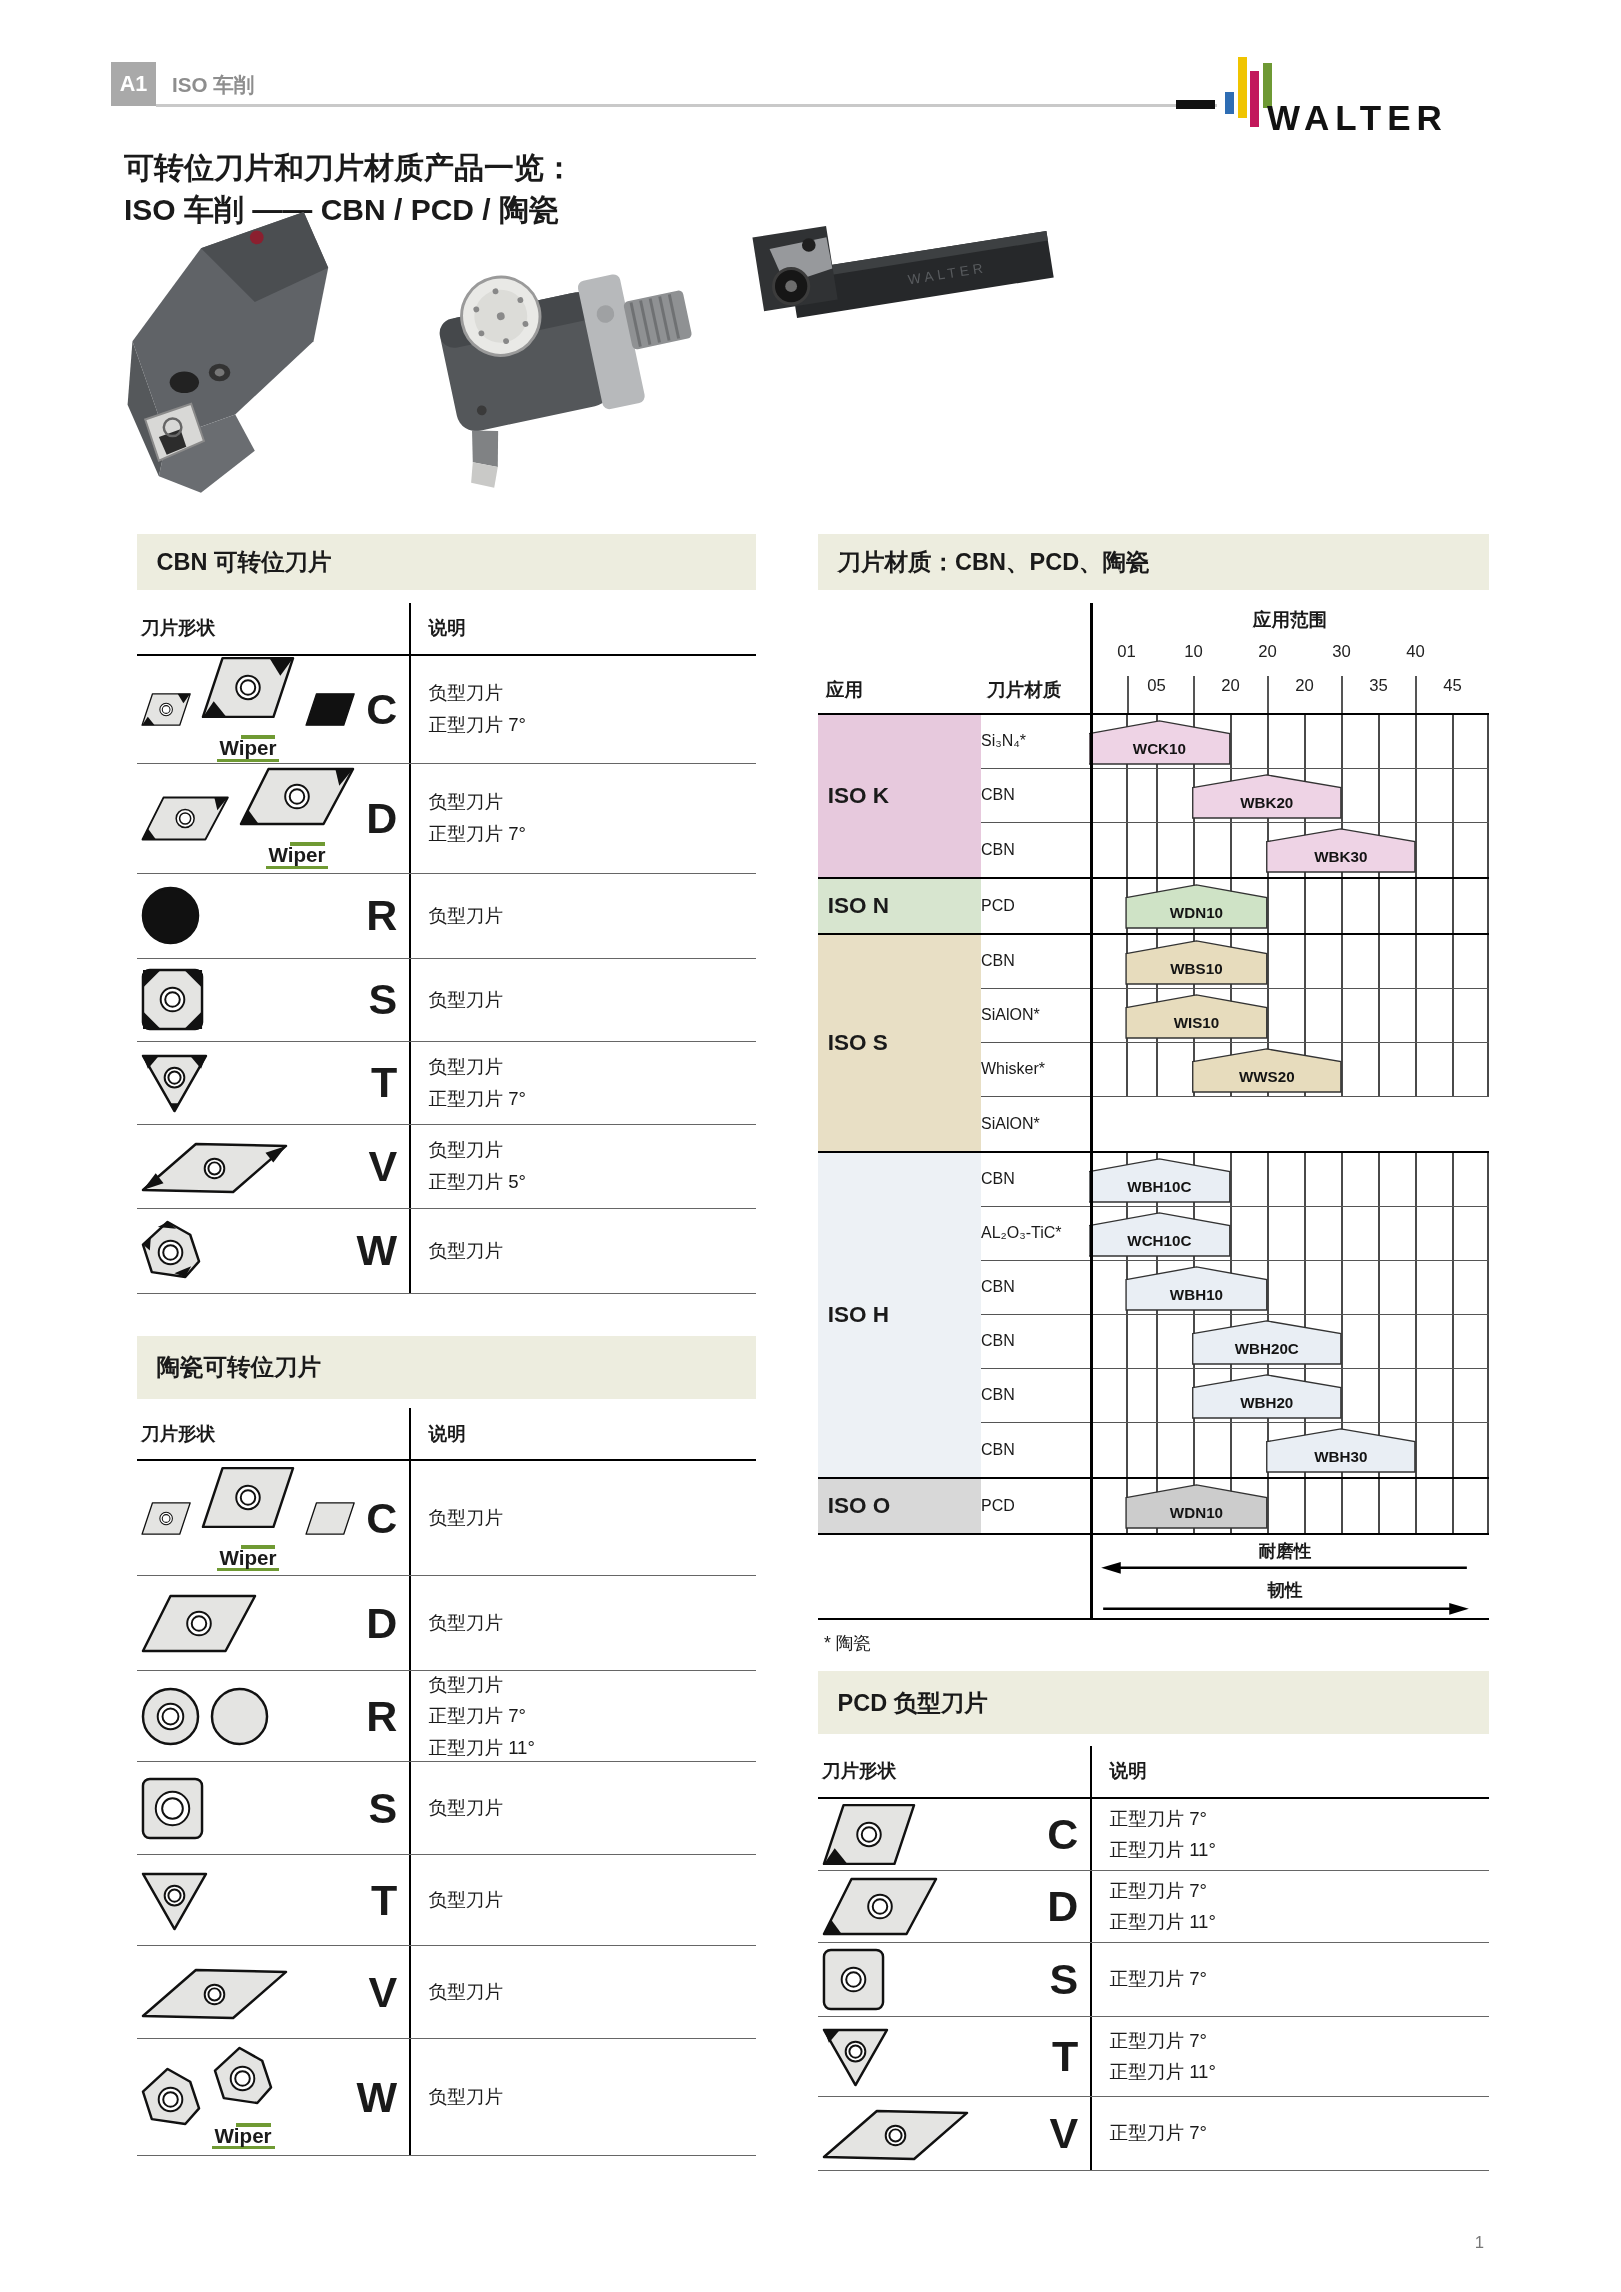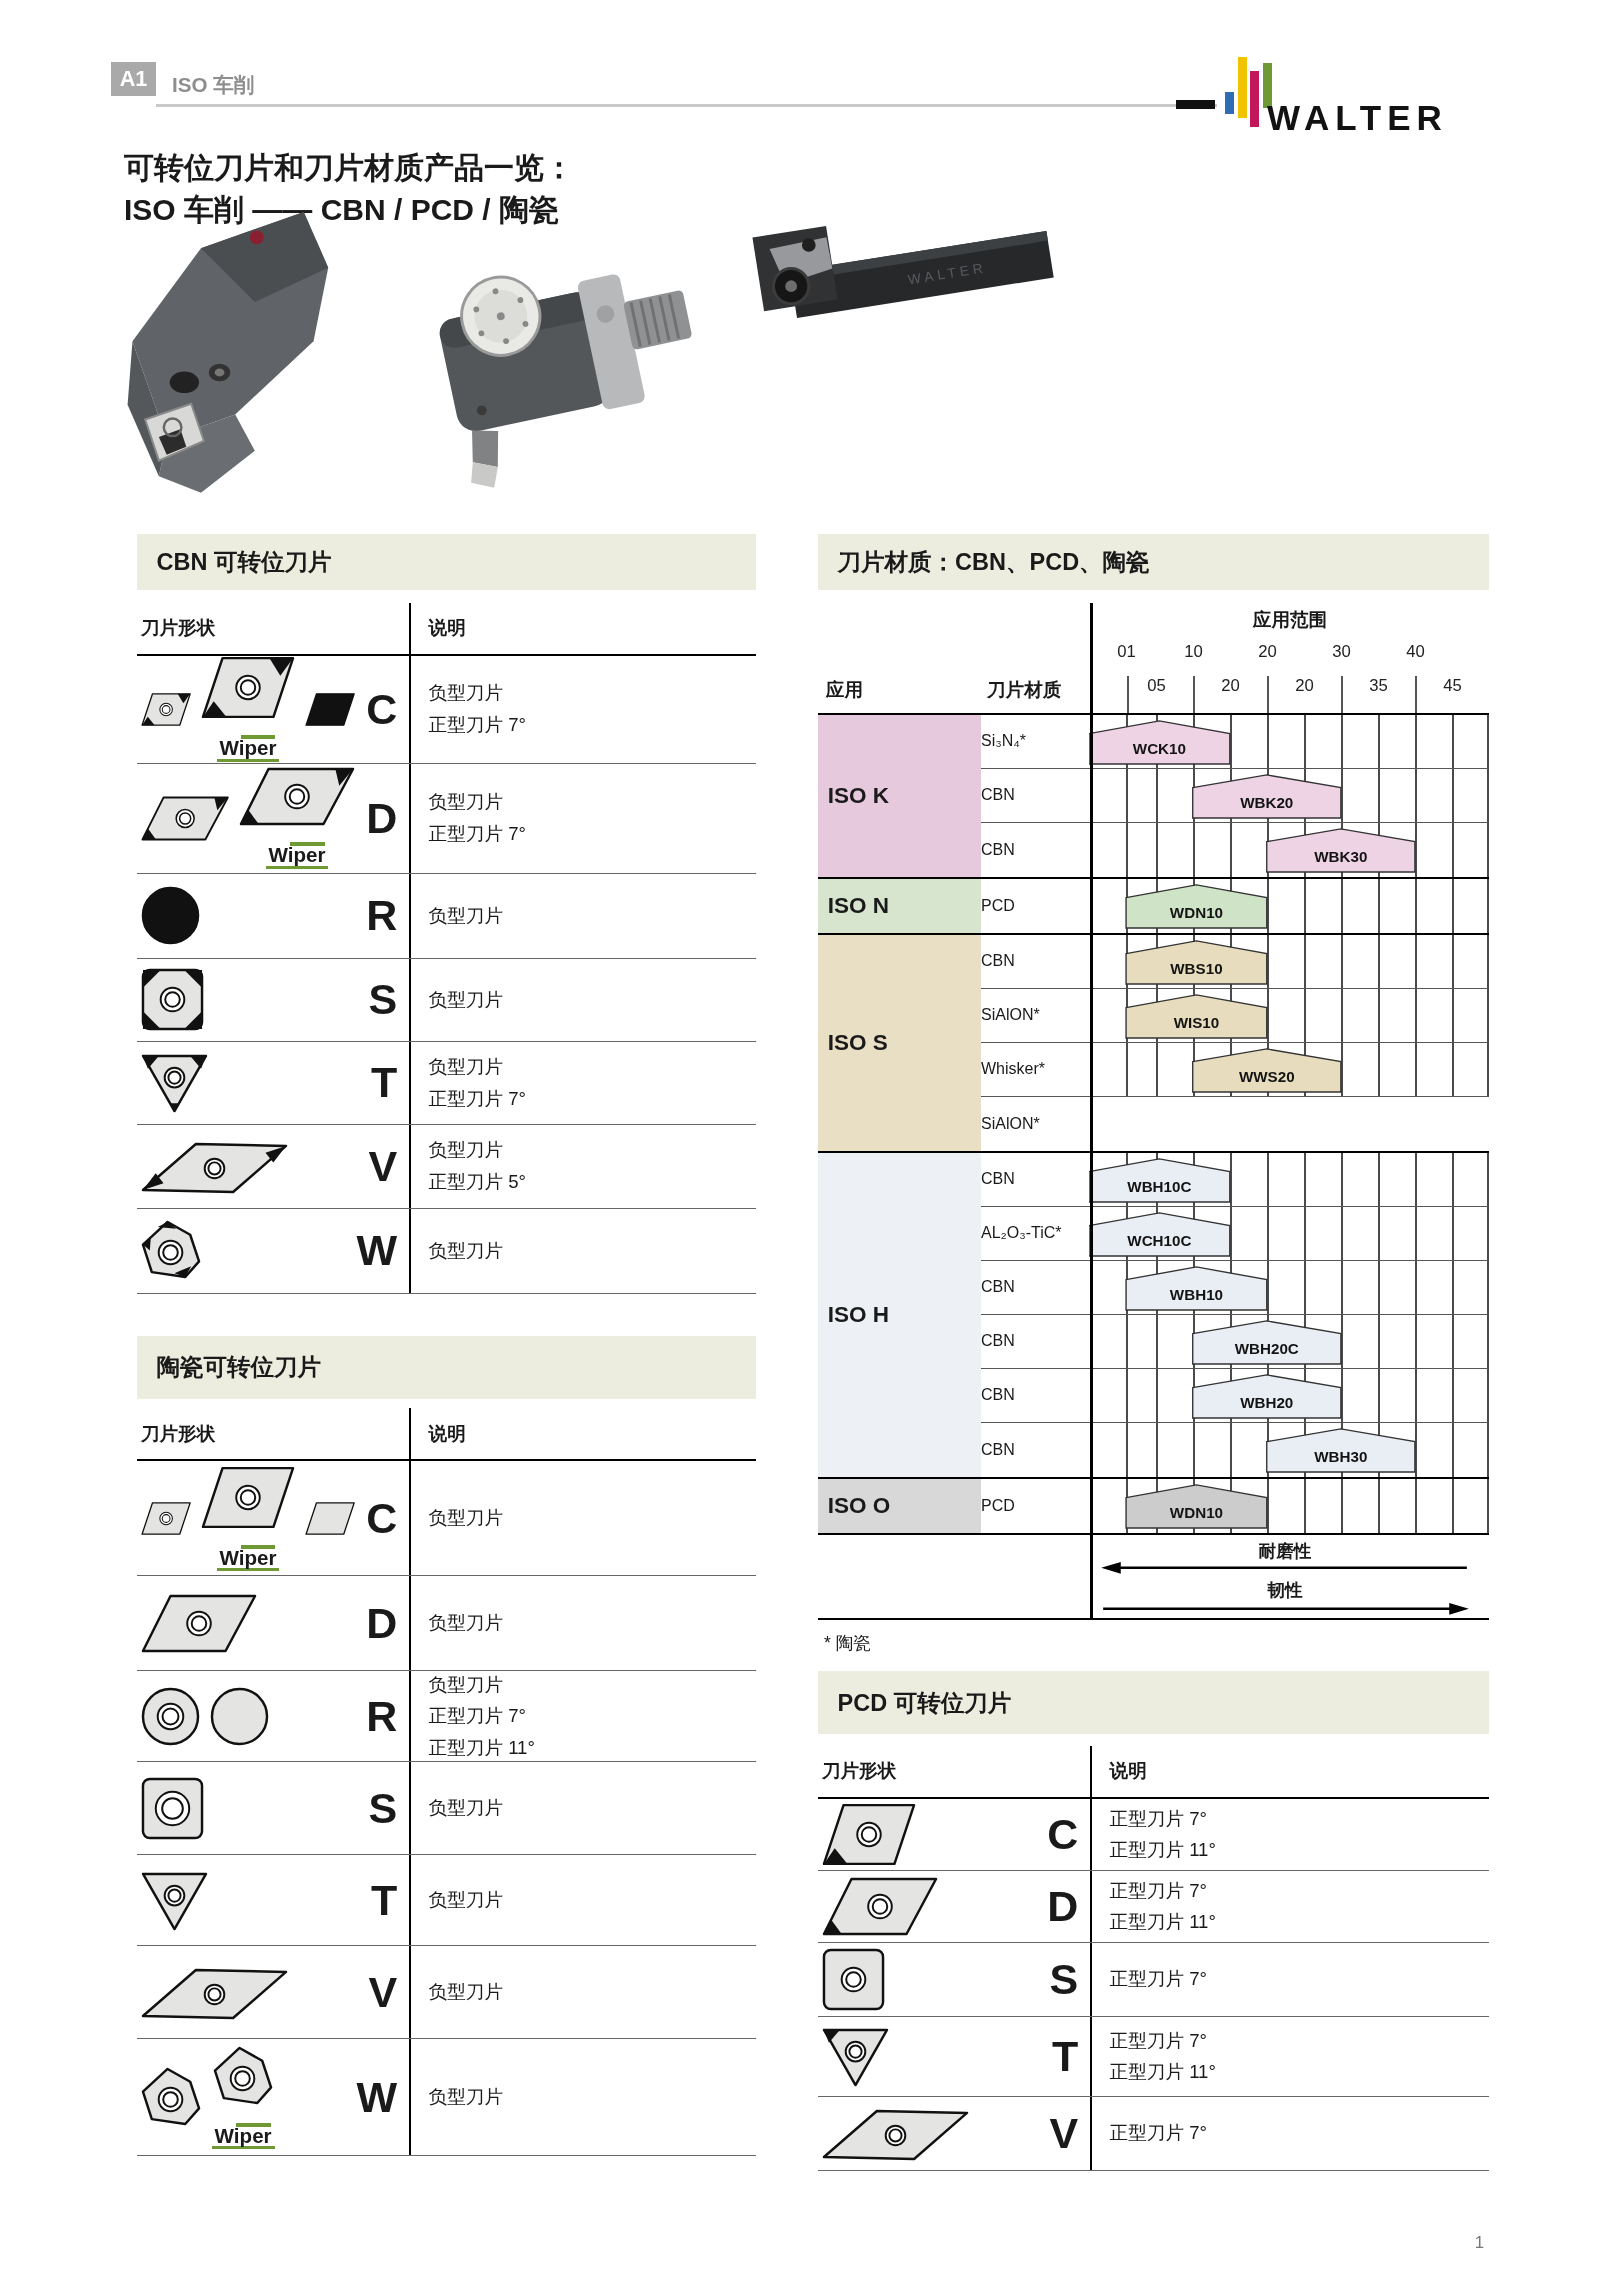--- a/index.html
+++ b/index.html
@@ -1,20 +1,20 @@
 <!DOCTYPE html>
 <html><head>
 <meta charset="utf-8">
 <style>
   html,body{margin:0;padding:0;background:#fff;}
   body{font-family:"Liberation Sans","DejaVu Sans",sans-serif;color:#1a1a1a;}
   .page{position:relative;width:1621px;height:2293px;background:#fff;overflow:hidden;}
 
   
-  .hdr-badge{position:absolute;left:111px;top:62px;width:45px;height:34px;background:#a9a9a9;
+  .hdr-badge{position:absolute;left:111px;top:62px;width:45px;height:44px;background:#a9a9a9;
     color:#fff;font-weight:700;font-size:21.6px;display:flex;align-items:center;justify-content:center;}
   .hdr-area{position:absolute;left:172px;top:71px;font-size:20.6px;font-weight:700;color:#8e8e8e;}
   .hdr-rule{position:absolute;left:156px;top:104px;width:1061px;height:2.9px;background:#c9c9c9;}
 
   
   .logo{position:absolute;left:1176px;top:39px;width:323px;height:98px;}
   .logo .bar{position:absolute;}
   .logo-text{position:absolute;left:91px;top:59px;font-weight:700;font-size:35px;letter-spacing:5.9px;color:#121212;}
 
   
@@ -757,21 +757,21 @@
           <div class="arrow-label" style="top:43px">韧性</div>
           <svg style="position:absolute;left:281px;top:67px" width="372" height="13.7" viewBox="0 0 380 14">
             <line x1="4" y1="7" x2="364" y2="7" stroke="#000" stroke-width="2.5"></line>
             <polygon points="378,7 358,1 358,13" fill="#000"></polygon>
           </svg>
         </div>
     </div>
 
     <div class="footnote">* 陶瓷</div>
 
-    <div class="section-band band-tall mt16">PCD 可转位刀片</div>
+    <div class="section-band band-tall mt16">PCD 负型刀片</div>
     <div class="mt12">
         <div class="t-head">
           <div class="t-hleft" style="width:272px">刀片形状</div>
           <div class="t-desc t-hdesc">说明</div>
         </div>
         <div class="t-row" style="height: 72px;">
           <div class="t-shapes" style="width: 196px;">
             <svg width="94" height="63" viewBox="0 0 96 64">
               <polygon points="22,2 94,2 74,62 2,62" fill="#e4e4e2" stroke="#111" stroke-width="2.5" stroke-linejoin="round"></polygon>
               <polygon points="2,62 26,62 13,46" fill="#111"></polygon>

